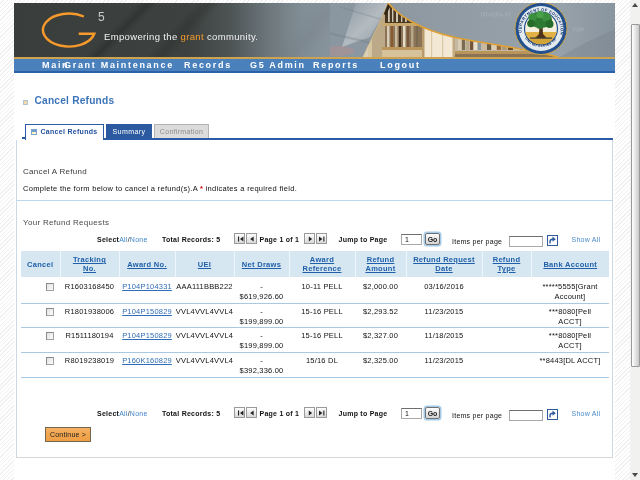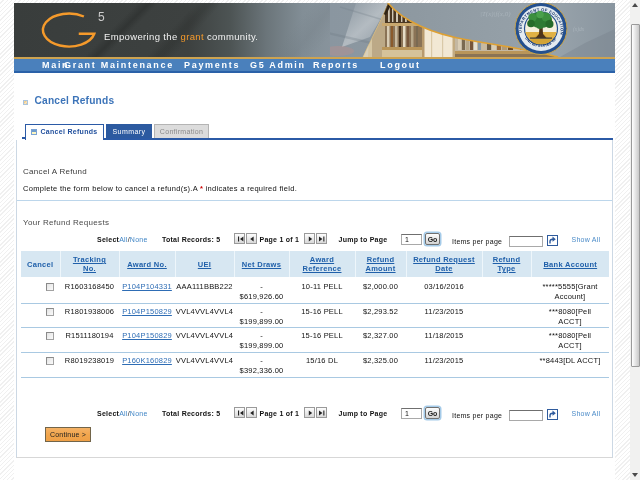--- a/index.html
+++ b/index.html
@@ -240,21 +240,21 @@
         <circle cx="219.5" cy="21" r="4" fill="#266b2a"></circle>
         <circle cx="210" cy="22.5" r="3.5" fill="#2f7a33"></circle>
         <rect x="200" y="34.5" width="22" height="1.2" fill="#3a3a3a"></rect>
       </g>
     </svg>
   </div>
   <div id="gline"></div>
   <div id="nav">
     <span style="left:28px;">Main</span>
     <span style="left:50px;">Grant Maintenance</span>
-    <span style="left:170px;">Payments</span>
+    <span style="left:170px;">Records</span>
     <span style="left:236px;">G5 Admin</span>
     <span style="left:299px;">Reports</span>
     <span style="left:353px;padding-left:13px;">Logout</span>
   </div>
   <div id="nav2"></div>
   <div id="h1row">
       <span class="sqicon"></span>
       <span class="txt">Cancel Refunds</span>
     </div>
   <div id="tabs">

